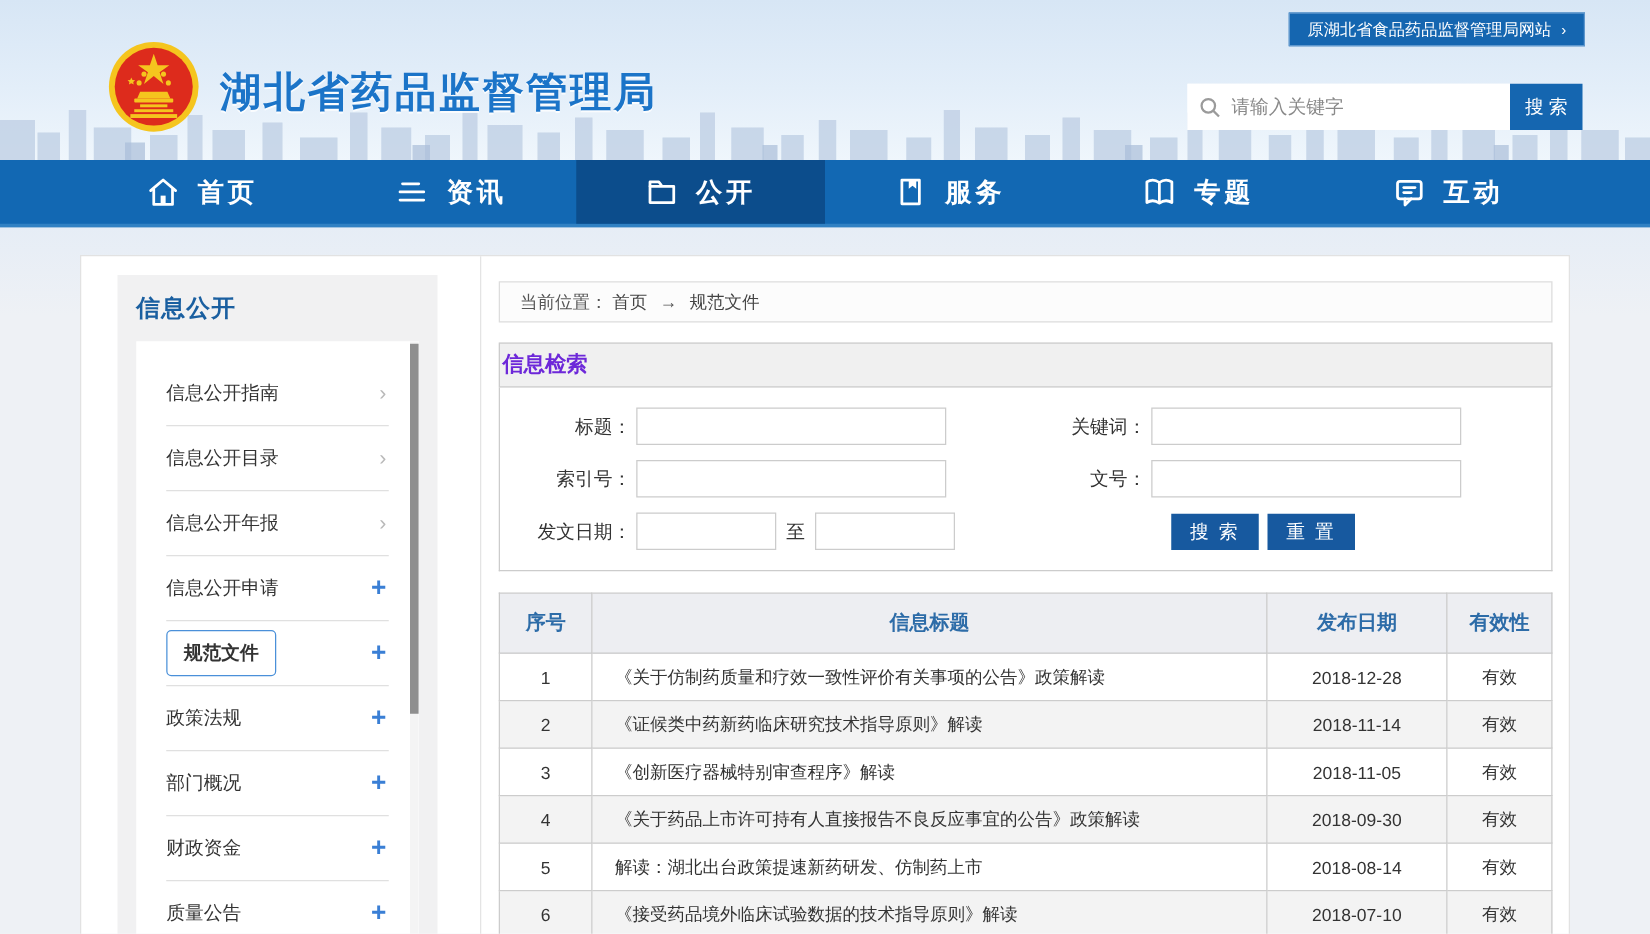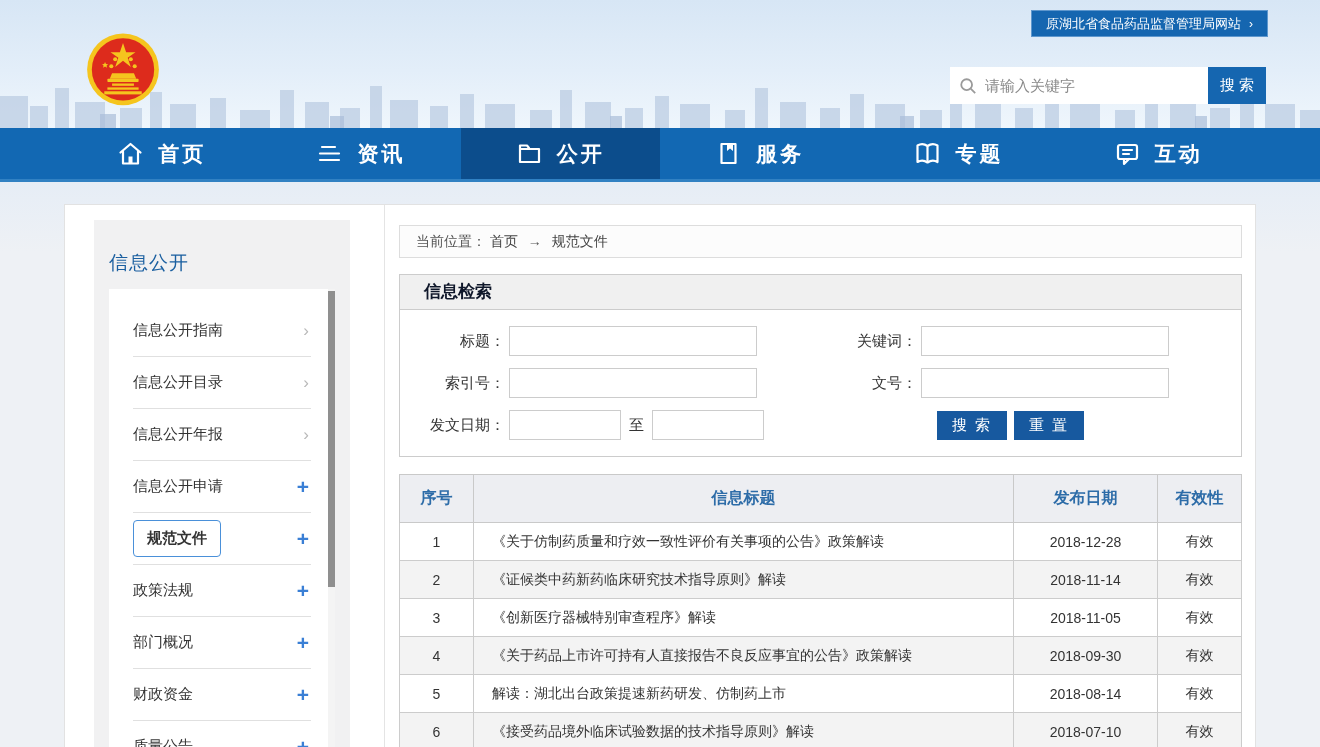--- a/index.html
+++ b/index.html
@@ -39,21 +39,21 @@
 
   
   .content { padding-top:22px;
     background:linear-gradient(180deg,#e6edf6 0,#eef1f5 70px); height:562px; }
   .card { width:1192px; margin:0 auto; background:#fff; border:1px solid #e2e2e2;
     display:flex; min-height:560px; }
 
   
   .side-col { width:321px; border-right:1px solid #e4e4e4; padding:15px 0 0 29px; }
   .side-panel { width:256px; background:#f1f1f2; height:100%; padding:14px 0 0 15px; }
-  .side-title { font-size:19px; font-weight:normal; color:#1a5fa0; letter-spacing:1px;margin-top:16px; }
+  .side-title { font-size:19px; font-weight:bold; color:#1a5fa0; letter-spacing:1px; }
   .side-menu { position:relative; margin-top:13px; width:226px; background:#fff;
     height:478px; padding-top:16px; overflow:hidden; }
   .side-scrollbar { position:absolute; top:0; right:0; width:7px; height:100%; background:#f4f4f4; }
   .side-thumb { position:absolute; top:2px; right:0; width:7px; height:62%; background:#8f8f8f; }
   .menu-item { position:relative; height:51px; display:flex; align-items:center;
     cursor:pointer; padding-left:24px; }
   .menu-item .mi-label { font-size:15px; color:#333; }
   .menu-item .mi-label.active-box { border:1px solid #4a90d9; border-radius:4px;
     padding:8px 13px; font-weight:bold; background:#fff; }
   .menu-item .mi-suffix { position:absolute; right:26px; }
@@ -63,21 +63,21 @@
 
   
   .main-col { flex:1; padding:20px 13px 0 14px; }
   .breadcrumb { height:33px; line-height:31px; border:1px solid #ddd; background:#fcfcfc;
     font-size:14px; color:#555; padding-left:16px; }
   .breadcrumb .crumb-link { color:#444; cursor:pointer; }
   .breadcrumb .crumb-sep { margin:0 6px; color:#555; }
 
   .search-box { margin-top:16px; }
   .sb-header { height:36px; line-height:34px; background:#f0f0f0; border:1px solid #ccc;
-    font-size:17px; font-weight:bold; color:#0f172a; padding-left:24px; }
+    font-size:17px; font-weight:bold; color:#6d28d9; padding-left:2px; }
   .sb-body { border:1px solid #ccc; border-top:none; padding:16px 0 16px 0; }
   .f-row { display:flex; align-items:center; margin-bottom:12px; }
   .f-row:last-child { margin-bottom:0; }
   .f-label { width:105px; text-align:right; font-size:15px; color:#333; margin-right:4px; }
   .f-label.r { width:160px; }
   .f-input { width:248px; height:30px; border:1px solid #ccc; background:#fff;
     outline:none; font-size:14px; padding:0 6px; font-family:inherit; }
   .f-input.date { width:112px; }
   .to-label { margin:0 8px; font-size:15px; color:#333; }
   .btn-group { margin-left:173px; display:flex; gap:7px; }
@@ -166,20 +166,21 @@
     <g fill="#f5c51e">
       <rect x="30" y="60" width="40" height="4" rx="1"></rect>
       <path d="M33 60 L36 53 L64 53 L67 60 Z"></path>
       <rect x="36" y="66" width="28" height="3"></rect>
       <rect x="30" y="71" width="40" height="3"></rect>
       <rect x="26" y="76" width="48" height="4"></rect>
     </g>
     <path d="M30 88 a24 10 0 0 0 40 0 Z" fill="#f5c51e"></path>
   </svg>
 
+  <div class="site-title">湖北省药品监督管理局</div>
 
   <div class="old-site-btn">
     <span>原湖北省食品药品监督管理局网站</span><span class="arrow">›</span>
   </div>
 
   <div class="top-search">
     <div class="search-field">
       <svg class="mag-icon" viewBox="0 0 20 20">
         <circle cx="8.5" cy="8.5" r="6" fill="none" stroke="#9a9a9a" stroke-width="2"></circle>
         <line x1="13" y1="13" x2="18" y2="18" stroke="#9a9a9a" stroke-width="2"></line>

